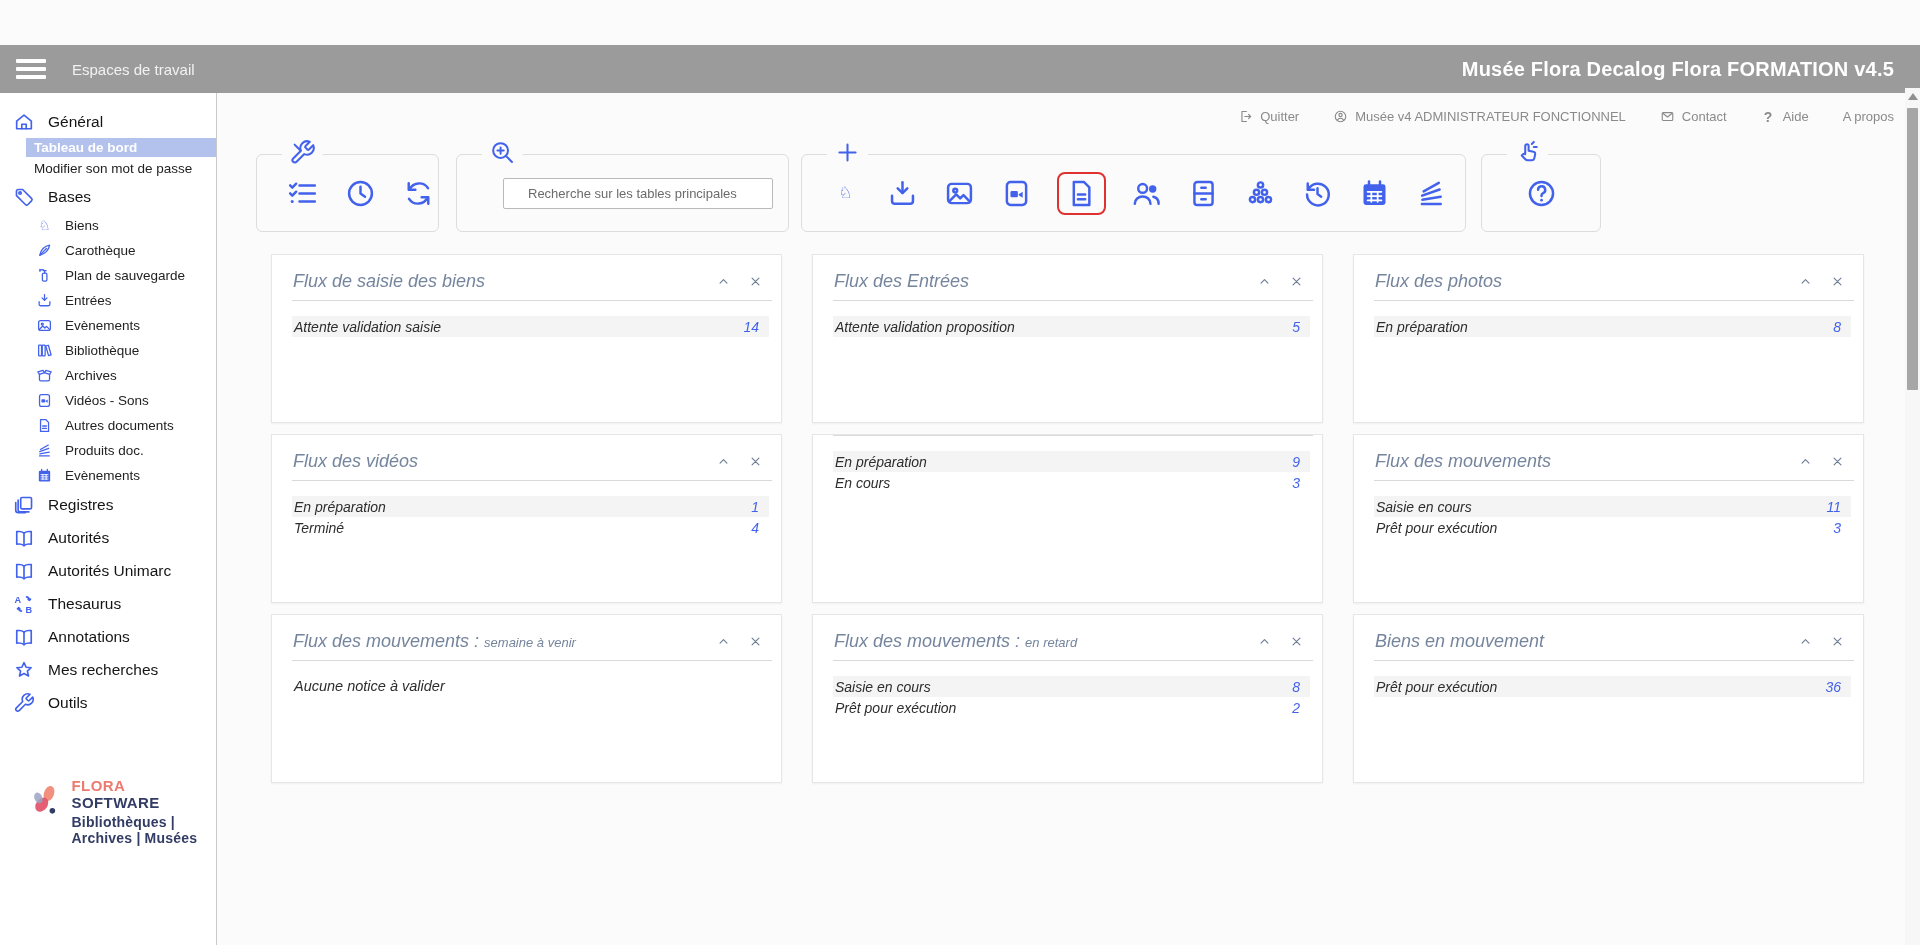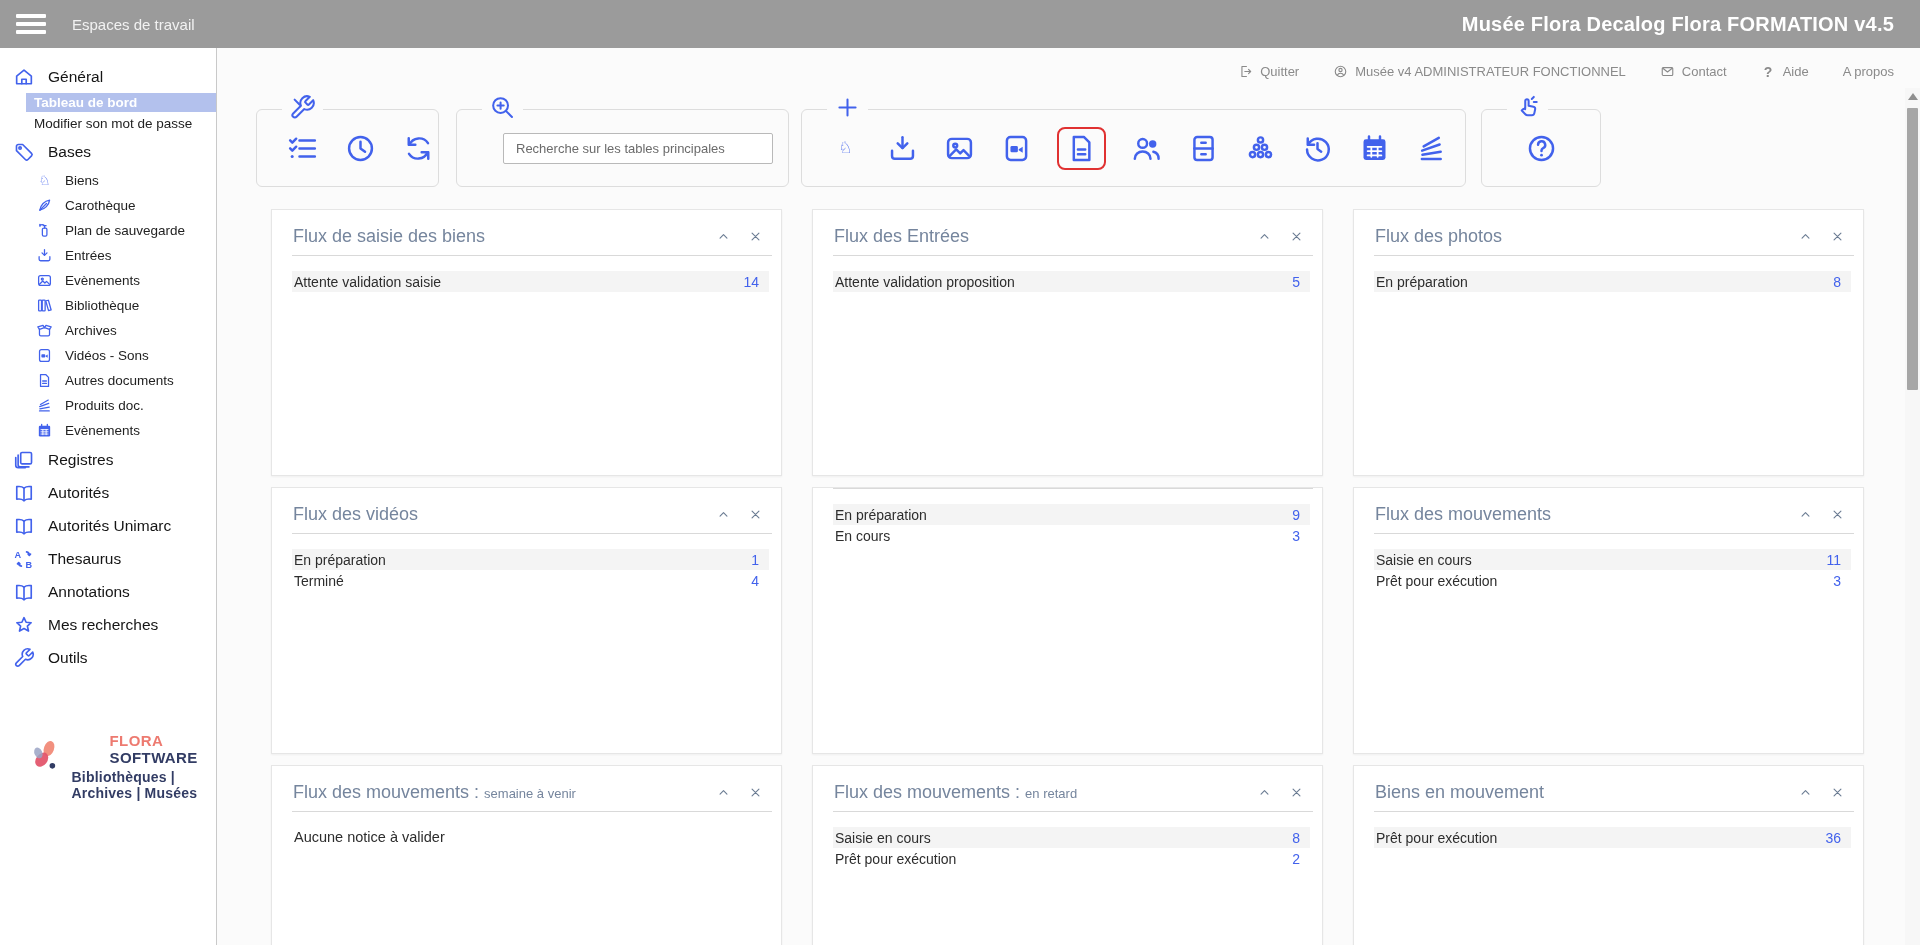--- a/index.html
+++ b/index.html
@@ -11,21 +11,21 @@
     --red:#e03131;
     --border:#e5e5e5;
     --mainbg:#fbfbfb;
     --ink:#2d2d2d;
   }
   *{margin:0;padding:0;box-sizing:border-box;}
   html,body{width:1920px;height:945px;overflow:hidden;}
   body{font-family:"Liberation Sans","DejaVu Sans",sans-serif;background:var(--mainbg);}
 
   
-  .topbar{height:48px;background:var(--topbar);display:flex;align-items:center;padding:0 26px 0 16px;}
+  .topbar{height:48px;background:var(--topbar);display:flex;align-items:center;padding:0 26px 0 16px;margin-top:45px;}
   .burger{width:30px;display:flex;flex-direction:column;gap:4px;cursor:pointer;}
   .burger i{display:block;height:4px;background:#fff;border-radius:1px;}
   .ws{color:#f2f2f2;font-size:15px;margin-left:26px;}
   .apptitle{margin-left:auto;color:#fff;font-size:20px;font-weight:bold;letter-spacing:.2px;}
 
   
   .shell{display:flex;height:897px;}
   .sidebar{width:217px;background:#fff;border-right:1px solid #c9c9c9;flex:0 0 auto;display:flex;flex-direction:column;}
   main{flex:1;position:relative;}
 
@@ -38,21 +38,21 @@
   .child.sel{background:var(--selbg);color:#fff;font-weight:bold;}
   .child.withicon{display:flex;align-items:center;gap:12px;height:25px;padding-left:36px;}
   .child .ic{width:17px;height:17px;color:var(--accent);flex:0 0 auto;}
   .ic{display:inline-flex;align-items:center;justify-content:center;}
   .ic svg{width:100%;height:100%;}
   .ic .g{line-height:1;}
 
   
   .logo{margin:58px 0 0 30px;display:flex;align-items:center;gap:8px;}
   .logomark{width:54px;height:56px;}
-  .brand{font-size:15px;font-weight:bold;letter-spacing:.4px;margin-left:38px;}
+  .brand{font-size:15px;font-weight:bold;letter-spacing:.4px;}
   .brand .b1{color:#ed7a70;}
   .brand .b2{color:#323c64;}
   .tagline{font-size:14px;font-weight:bold;color:#323c64;margin-top:3px;letter-spacing:.2px;}
 
   
   .utilbar{display:flex;justify-content:flex-end;align-items:center;gap:34px;padding:16px 26px 0 0;color:var(--muted);font-size:13px;}
   .utilitem{display:flex;align-items:center;gap:7px;cursor:pointer;}
   .utilitem .ic{width:15px;height:15px;color:var(--muted);}
   .utilitem .ic .g{font-size:14px;font-weight:bold;}
 
@@ -62,26 +62,26 @@
   .tlegend{position:absolute;top:-16px;left:25px;background:var(--mainbg);padding:0 7px;color:var(--accent);}
   .tlegend .ic{width:27px;height:27px;}
   .tico{display:flex;align-items:center;gap:25px;color:var(--accent);}
   .tico .ic{width:33px;height:33px;cursor:pointer;}
   .g1{width:183px;padding-left:29px;}
   .g2{width:333px;margin-left:17px;justify-content:center;}
   .g3{width:665px;margin-left:12px;padding-left:27px;}
   .g3 .tico{gap:24px;}
   .g4{width:120px;margin-left:15px;justify-content:center;}
   .selbox{border:2px solid var(--red);border-radius:8px;padding:3px 6px;display:inline-flex;}
-  .searchbox{width:270px;height:31px;border:1px solid #b9b9b9;border-radius:2px;font-size:13px;padding:0 12px;color:#333;font-family:inherit;background:#fff;margin-left:31px;}
+  .searchbox{width:270px;height:31px;border:1px solid #b9b9b9;border-radius:2px;font-size:13px;padding:0 24px;color:#333;font-family:inherit;background:#fff;margin-left:31px;}
   .searchbox::placeholder{color:#6b6b6b;}
 
   
   .cards{margin:22px 0 0 54px;display:grid;grid-template-columns:repeat(3,511px);gap:11px 30px;}
-  .card{width:511px;height:267px;background:#fff;border:1px solid #e6e6e6;box-shadow:0 1px 2px rgba(0,0,0,.05);}
+  .card{width:511px;height:169px;background:#fff;border:1px solid #e6e6e6;box-shadow:0 1px 2px rgba(0,0,0,.05);font-style:italic;}
   .card-head{display:flex;justify-content:space-between;align-items:flex-start;padding:16px 18px 8px 21px;}
   .card-title{font-size:18px;font-weight:400;color:var(--cardtitle);}
   .card-title .sub{font-size:13px;margin-left:5px;}
   .card-ctrls{display:flex;gap:17px;padding-top:3px;}
   .card-ctrls .ic{width:15px;height:15px;color:#6b7c93;cursor:pointer;}
   .card-divider{border-bottom:1px solid #d9d9d9;margin:0 9px 0 20px;}
   .card-body{padding:15px 12px 0 20px;}
   .crow{display:flex;justify-content:space-between;align-items:center;font-size:14px;height:21px;padding:0 10px 0 2px;cursor:pointer;}
   .crow.alt{background:#f4f4f4;}
   .crow .lab{color:var(--ink);}

